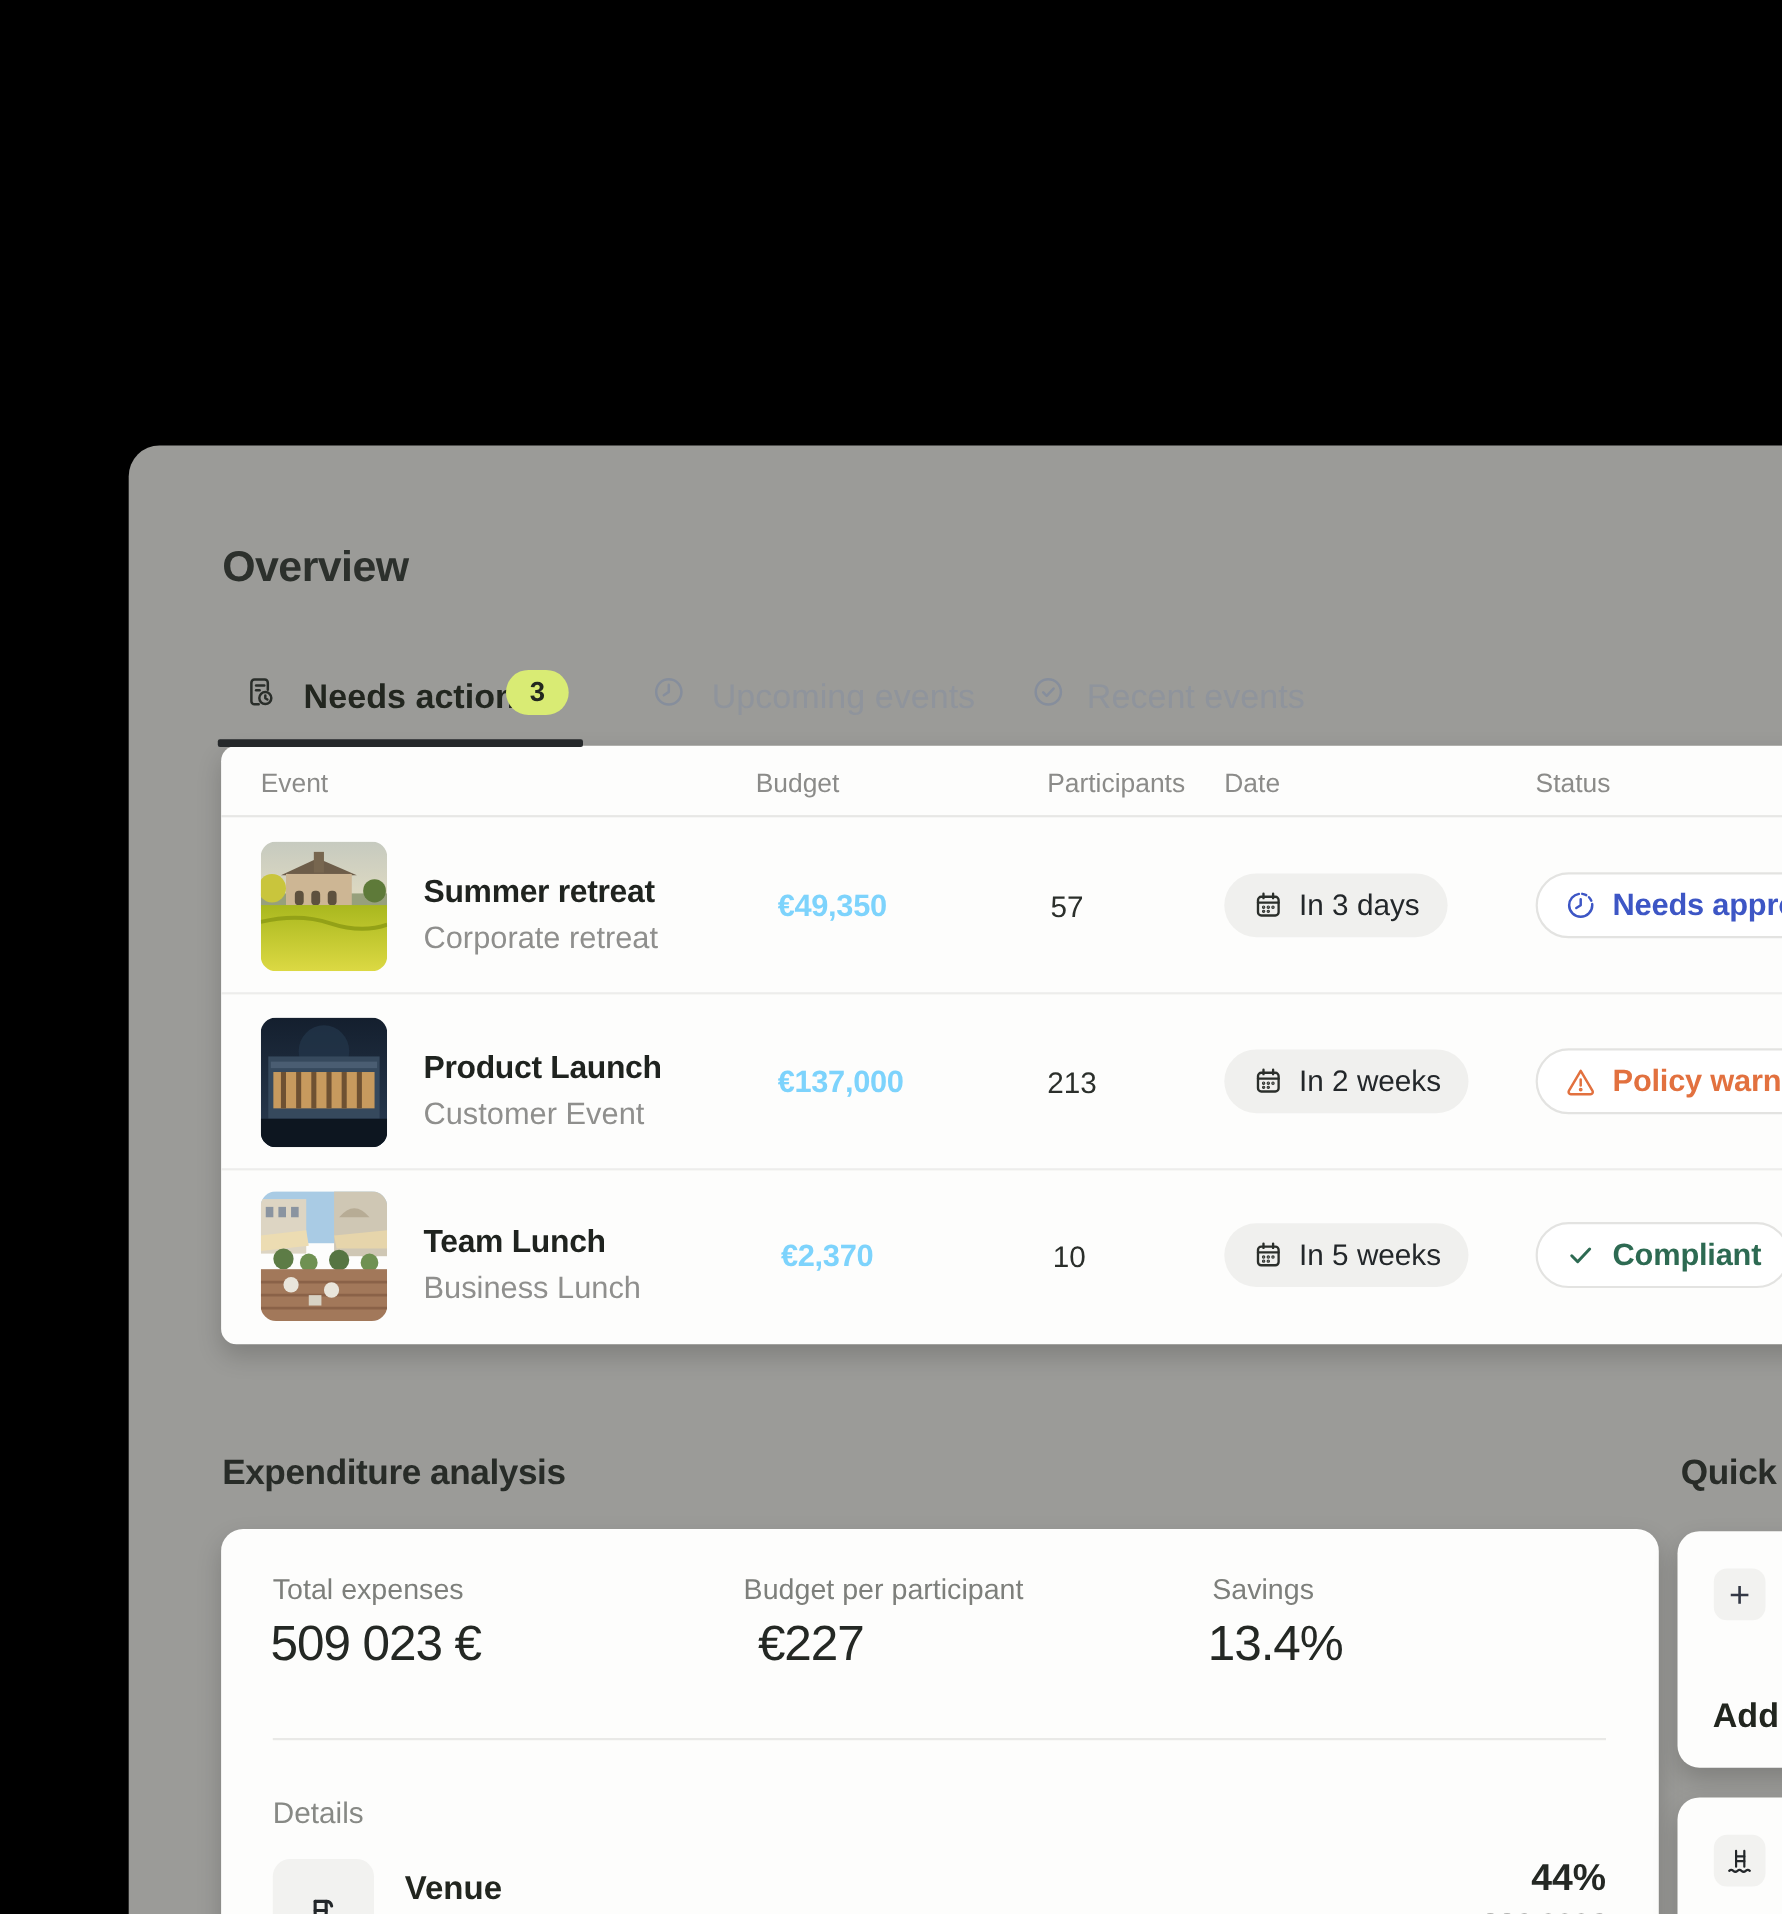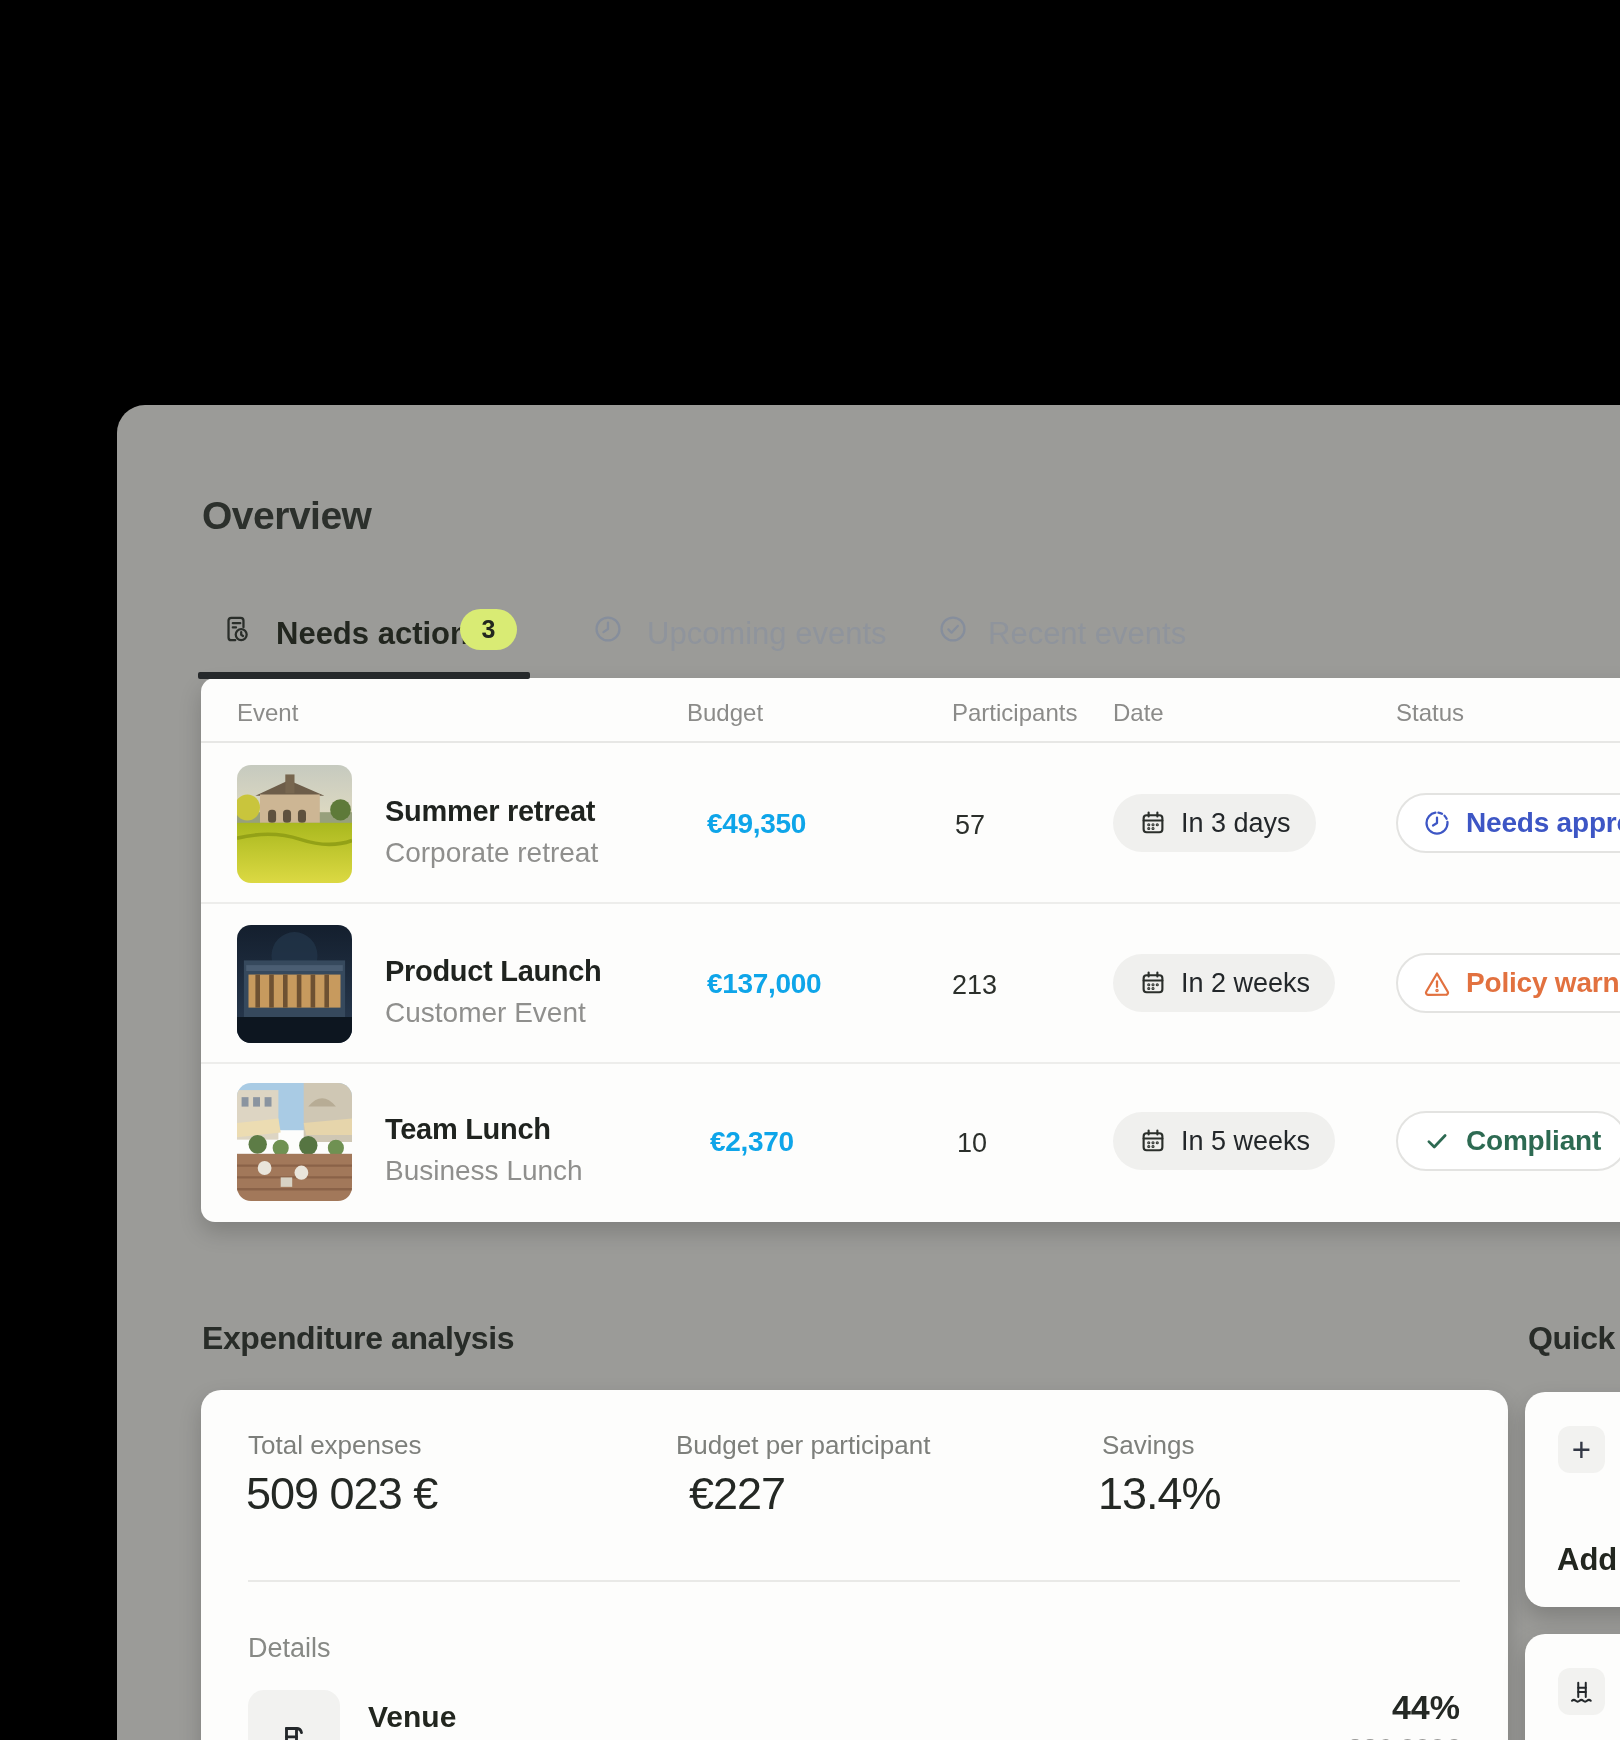--- a/index.html
+++ b/index.html
@@ -30,21 +30,21 @@
     left:201px;top:678px;width:1449px;height:544px;background:#fdfdfc;
     border-radius:14px;box-shadow:0 10px 22px rgba(0,0,0,0.18);
   }
   .col-head{top:699px;font-size:24px;font-weight:500;color:#8b8b89;white-space:nowrap;}
   .head-divider{left:201px;top:741px;width:1449px;height:2px;background:#e7e7e5;}
   .row-divider{left:201px;width:1449px;height:2px;background:#ededeb;}
   .thumb{width:115px;height:118px;border-radius:14px;overflow:hidden;display:block;}
   .thumb svg{display:block;width:115px;height:118px;}
   .ev-title{font-size:29px;font-weight:600;color:#1f231f;letter-spacing:-0.3px;white-space:nowrap;}
   .ev-sub{font-size:28px;font-weight:400;color:#8f8f8d;white-space:nowrap;text-align:right;}
-  .budget{font-size:28px;font-weight:600;color:#0ea5e9;letter-spacing:-0.3px;white-space:nowrap;}
+  .budget{font-size:28px;font-weight:600;color:#7dd3fc;letter-spacing:-0.3px;white-space:nowrap;}
   .participants{font-size:27px;font-weight:400;color:#2b2f2b;white-space:nowrap;}
   .date-chip{
     height:58px;border-radius:29px;background:#f0f0ee;
     display:inline-flex;align-items:center;gap:13px;padding:0 25px;
   }
   .date-chip svg{width:30px;height:30px;color:#2b2f2b;}
   .date-chip span{font-size:27px;font-weight:500;color:#23272a;white-space:nowrap;}
   .status-pill{
     height:60px;border-radius:30px;background:#fff;border:2px solid #e3e3e1;
     display:inline-flex;align-items:center;gap:14px;padding:0 24px;box-sizing:border-box;

